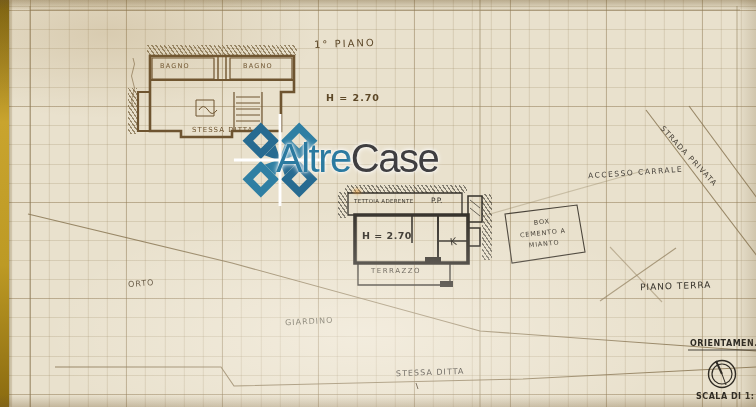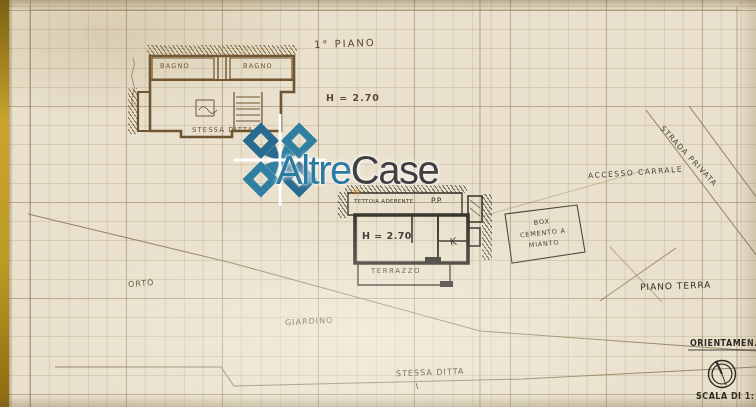--- a/index.html
+++ b/index.html
@@ -29,21 +29,21 @@
     box-shadow:1px 0 3px rgba(90,65,10,.5);}
   .hatch{position:absolute;z-index:6;}
   .h-sepia{background:repeating-linear-gradient(55deg, rgba(100,78,40,0) 0 2.2px, rgba(100,78,40,.6) 2.2px 3.4px);}
   .h-black{background:repeating-linear-gradient(55deg, rgba(45,42,34,0) 0 2.2px, rgba(45,42,34,.55) 2.2px 3.4px);}
   .lbl{position:absolute;z-index:20;white-space:nowrap;text-transform:uppercase;}
   .smudge{position:absolute;left:351px;top:187px;width:12px;height:9px;border-radius:50%;
     background:radial-gradient(rgba(232,148,44,.6),rgba(232,148,44,0) 70%);filter:blur(1px);z-index:8;}
   .watermark{position:absolute;z-index:60;}
   .wm-text{position:absolute;left:44px;top:26px;font-family:"Liberation Sans",sans-serif;
     font-size:40px;letter-spacing:-1.5px;line-height:1;
-    text-shadow:0 0 2px rgba(255,255,255,.95),0 0 4px rgba(255,255,255,.8),0 0 6px rgba(255,255,255,.6);margin-top:12px;}
+    text-shadow:0 0 2px rgba(255,255,255,.95),0 0 4px rgba(255,255,255,.8),0 0 6px rgba(255,255,255,.6);}
 </style>
 </head>
 <body>
 
 <div class="stage">
 
   <svg class="abs" style="left:0;top:0;z-index:5;" width="756" height="407" viewBox="0 0 756 407">
 
     <g stroke="#8d7a55" stroke-width="1" opacity=".55" fill="none">
       <path d="M30,6 V407 M30,10 H740 M737,6 V407"></path>

